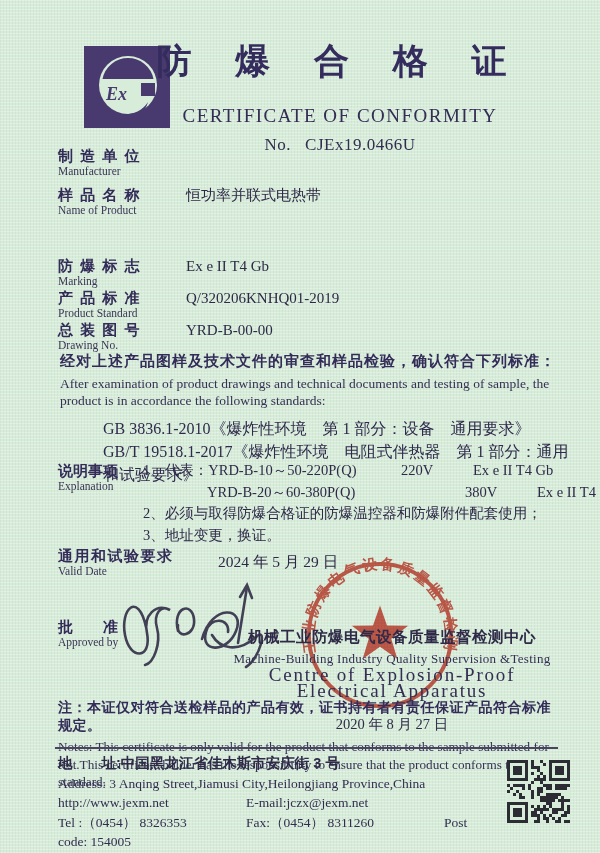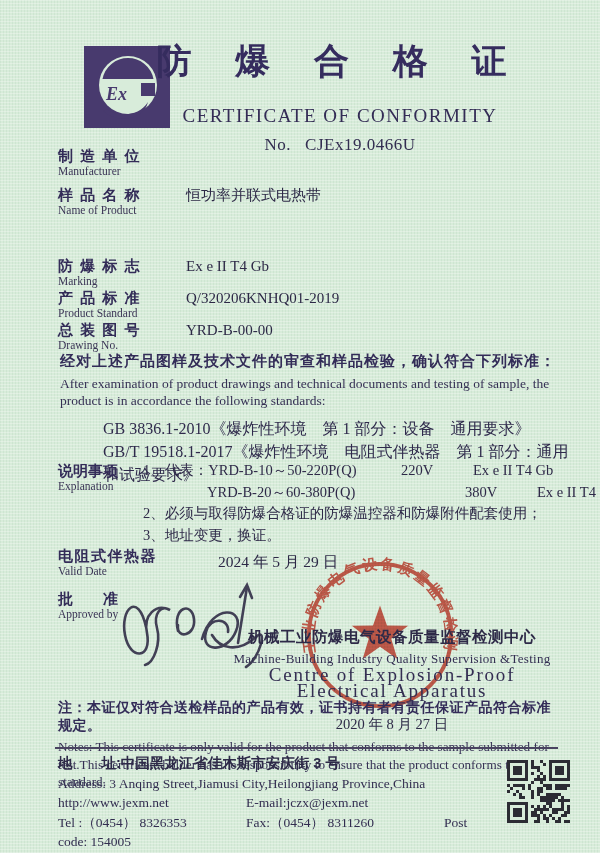--- a/index.html
+++ b/index.html
@@ -38,21 +38,21 @@
   .exp-label .lcn{letter-spacing:0;}
   .exp-body{left:143px;right:20px;top:460px;font-size:14.5px;line-height:21.5px;color:#2e2948;}
   .erow{display:flex;white-space:pre;}
   .e-model{flex:none;width:258px;}
   .e-ind{padding-left:64px;}
   .e-volt{flex:none;width:72px;}
   
   .valid-label{left:58px;top:547px;}
   .valid-value{left:218px;top:552px;font-size:15.5px;color:#2c2846;}
   .appr-label{left:58px;top:590px;}
-  .appr-label .lcn{letter-spacing:0;white-space:pre;}
+  .appr-label .lcn{letter-spacing:0;white-space:pre;margin-top:28px;}
   .signature{left:116px;top:575px;width:170px;height:100px;}
   
   .authority{left:222px;top:627px;width:340px;text-align:center;}
   .a-cn{font-size:15.5px;font-weight:bold;color:#2e2a48;letter-spacing:.5px;font-family:"Liberation Sans","DejaVu Sans",sans-serif;}
   .a-en1{font-size:13px;line-height:16px;margin-top:3px;letter-spacing:.3px;color:#332e52;}
   .a-en2{font-size:19px;line-height:16px;letter-spacing:1.8px;color:#332e52;}
   .a-date{font-size:14.5px;margin-top:16px;color:#2e2a48;}
   .stamp{left:301px;top:556px;width:158px;height:158px;opacity:.88;mix-blend-mode:multiply;}
   
   .note{left:58px;right:38px;top:699px;}
@@ -149,21 +149,21 @@
       <span class="e-model">1、代表：YRD-B-10～50-220P(Q)</span><span class="e-volt">220V</span><span class="e-mark">Ex e II T4 Gb</span>
     </div>
     <div class="erow">
       <span class="e-model e-ind">YRD-B-20～60-380P(Q)</span><span class="e-volt">380V</span><span class="e-mark">Ex e II T4 Gb</span>
     </div>
     <div>2、必须与取得防爆合格证的防爆温控器和防爆附件配套使用；</div>
     <div>3、地址变更，换证。</div>
   </div>
 
   <div class="abs valid-label">
-    <div class="lcn">电阻式伴热器</div>
+    <div class="lcn">通用和试验要求</div>
     <div class="len">Valid Date</div>
   </div>
   <div class="abs valid-value">2024 年 5 月 29 日</div>
 
   <div class="abs appr-label">
     <div class="lcn">批　　准</div>
     <div class="len">Approved by</div>
   </div>
   <div class="abs signature">
     <svg viewBox="0 0 170 100" width="170" height="100" fill="none" stroke="#35324a" stroke-width="2.6" stroke-linecap="round" opacity="0.92">

